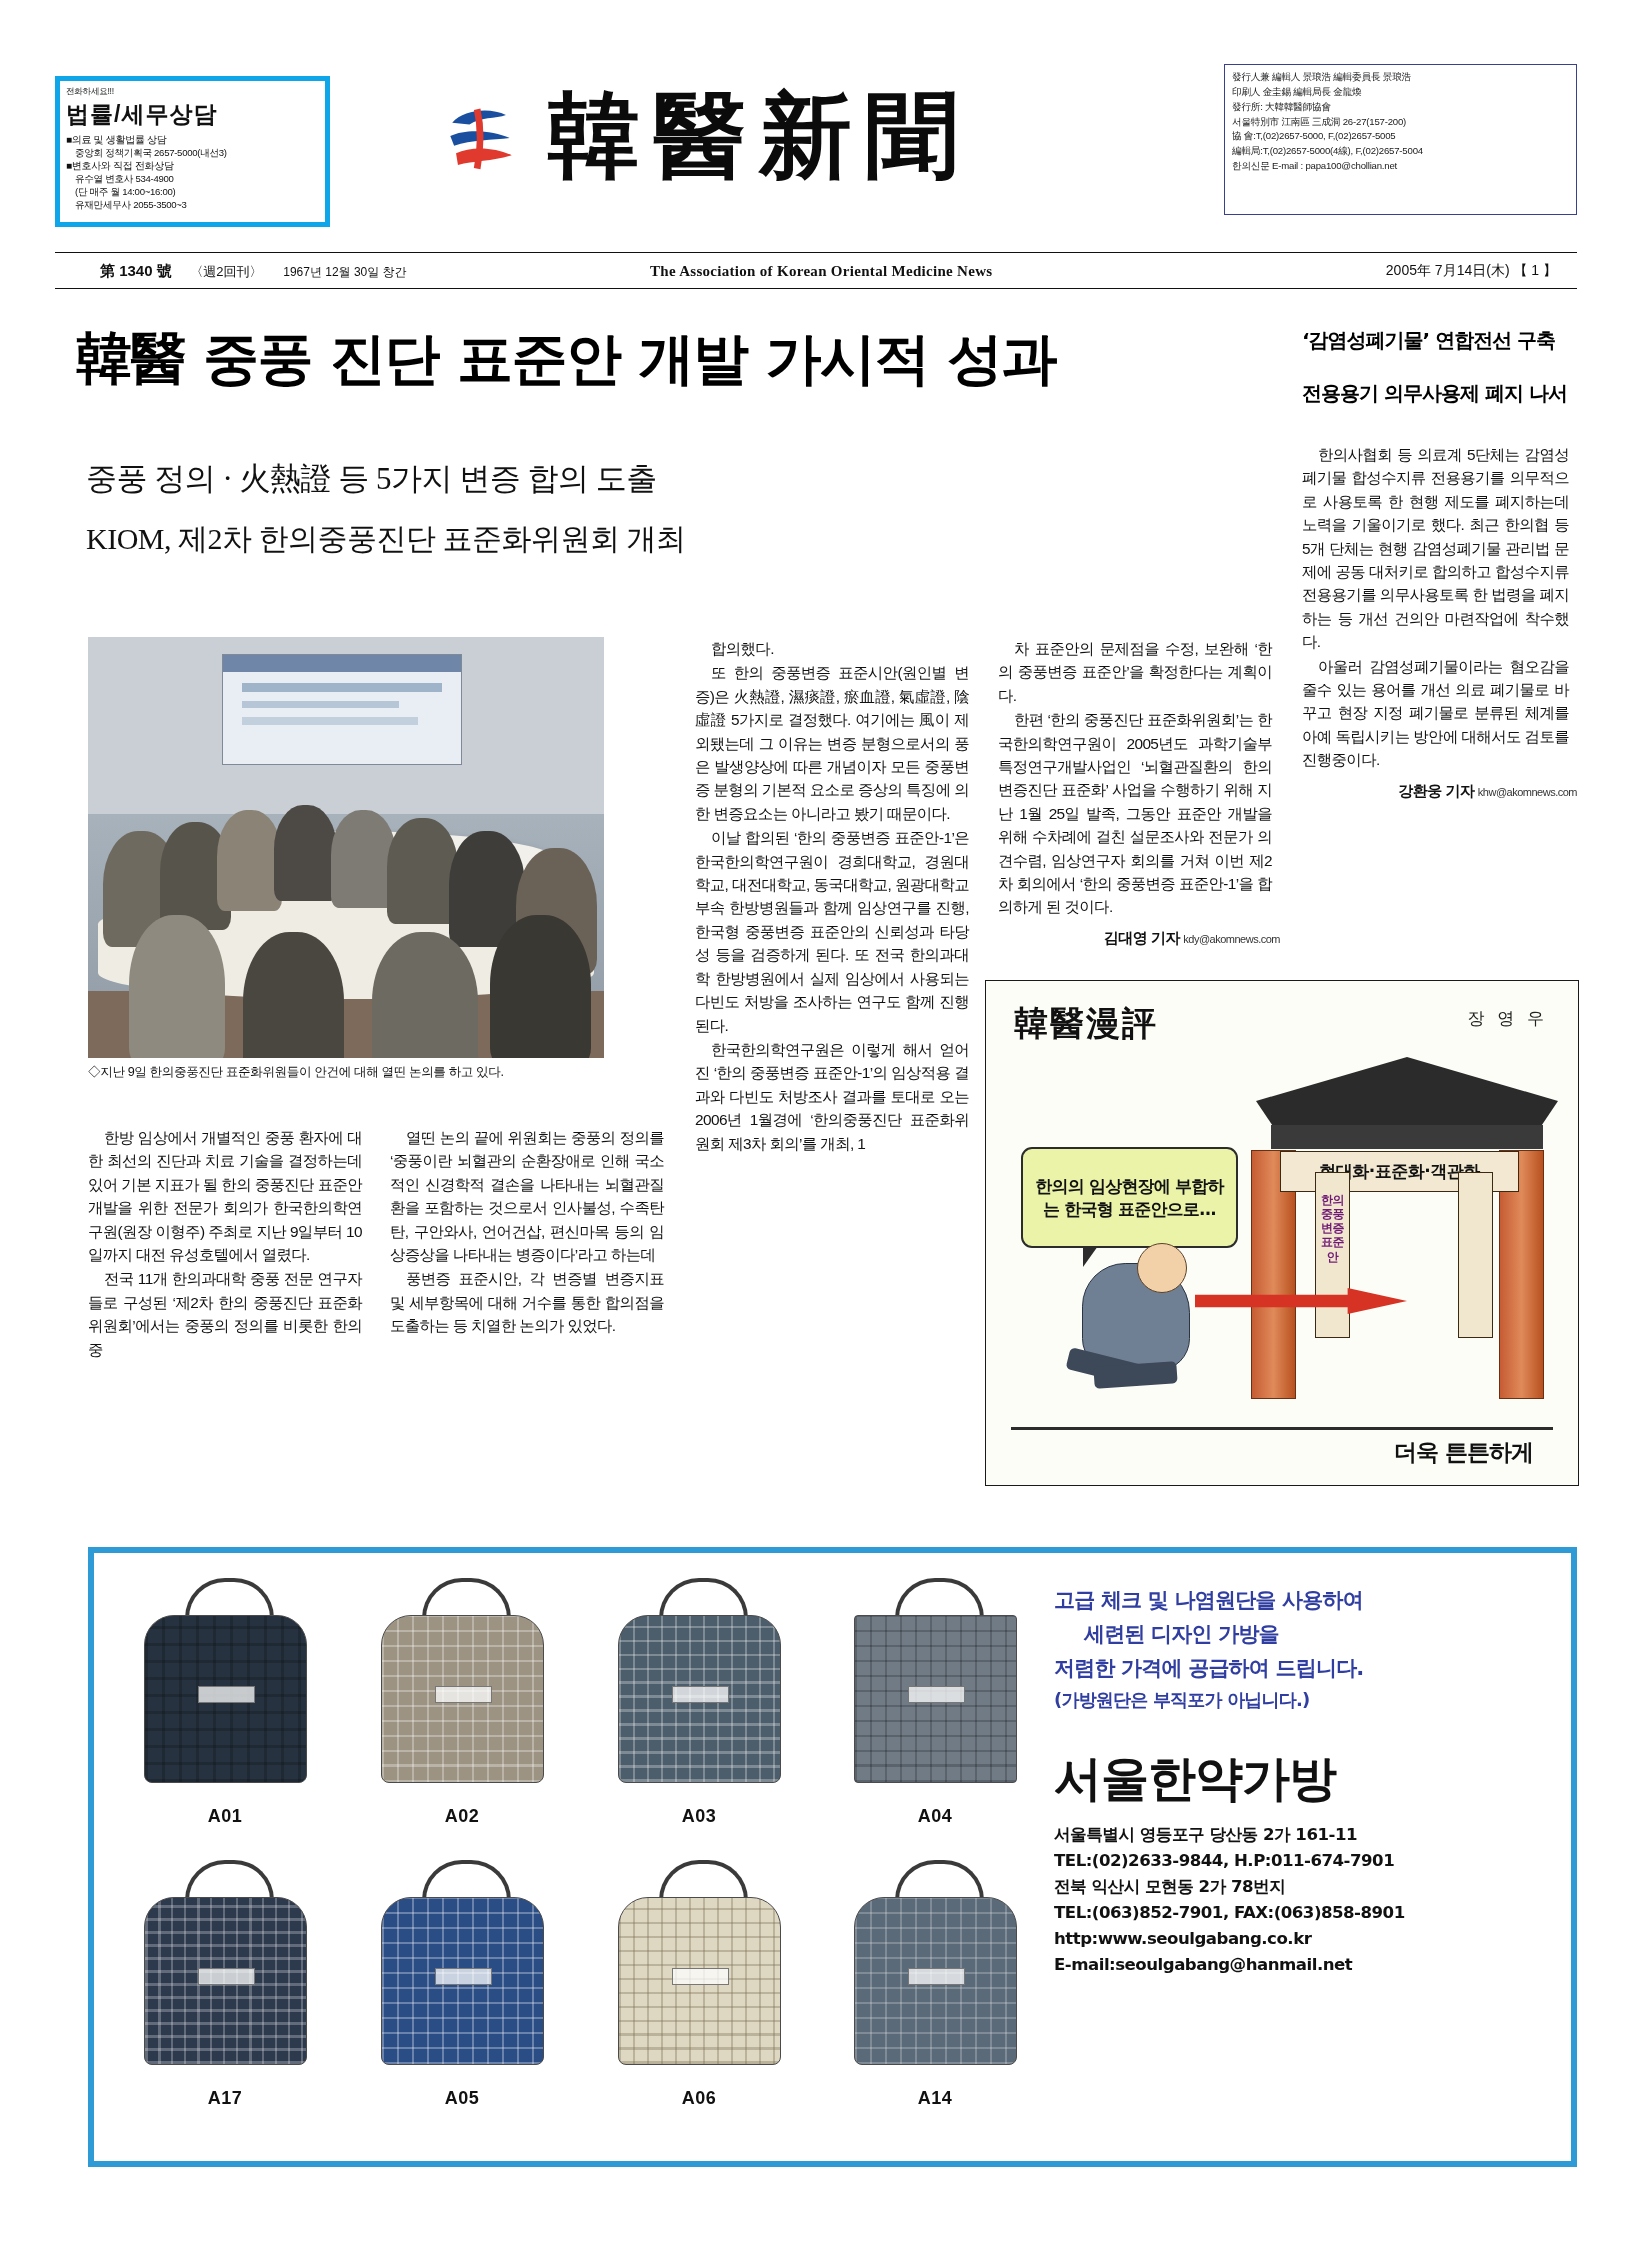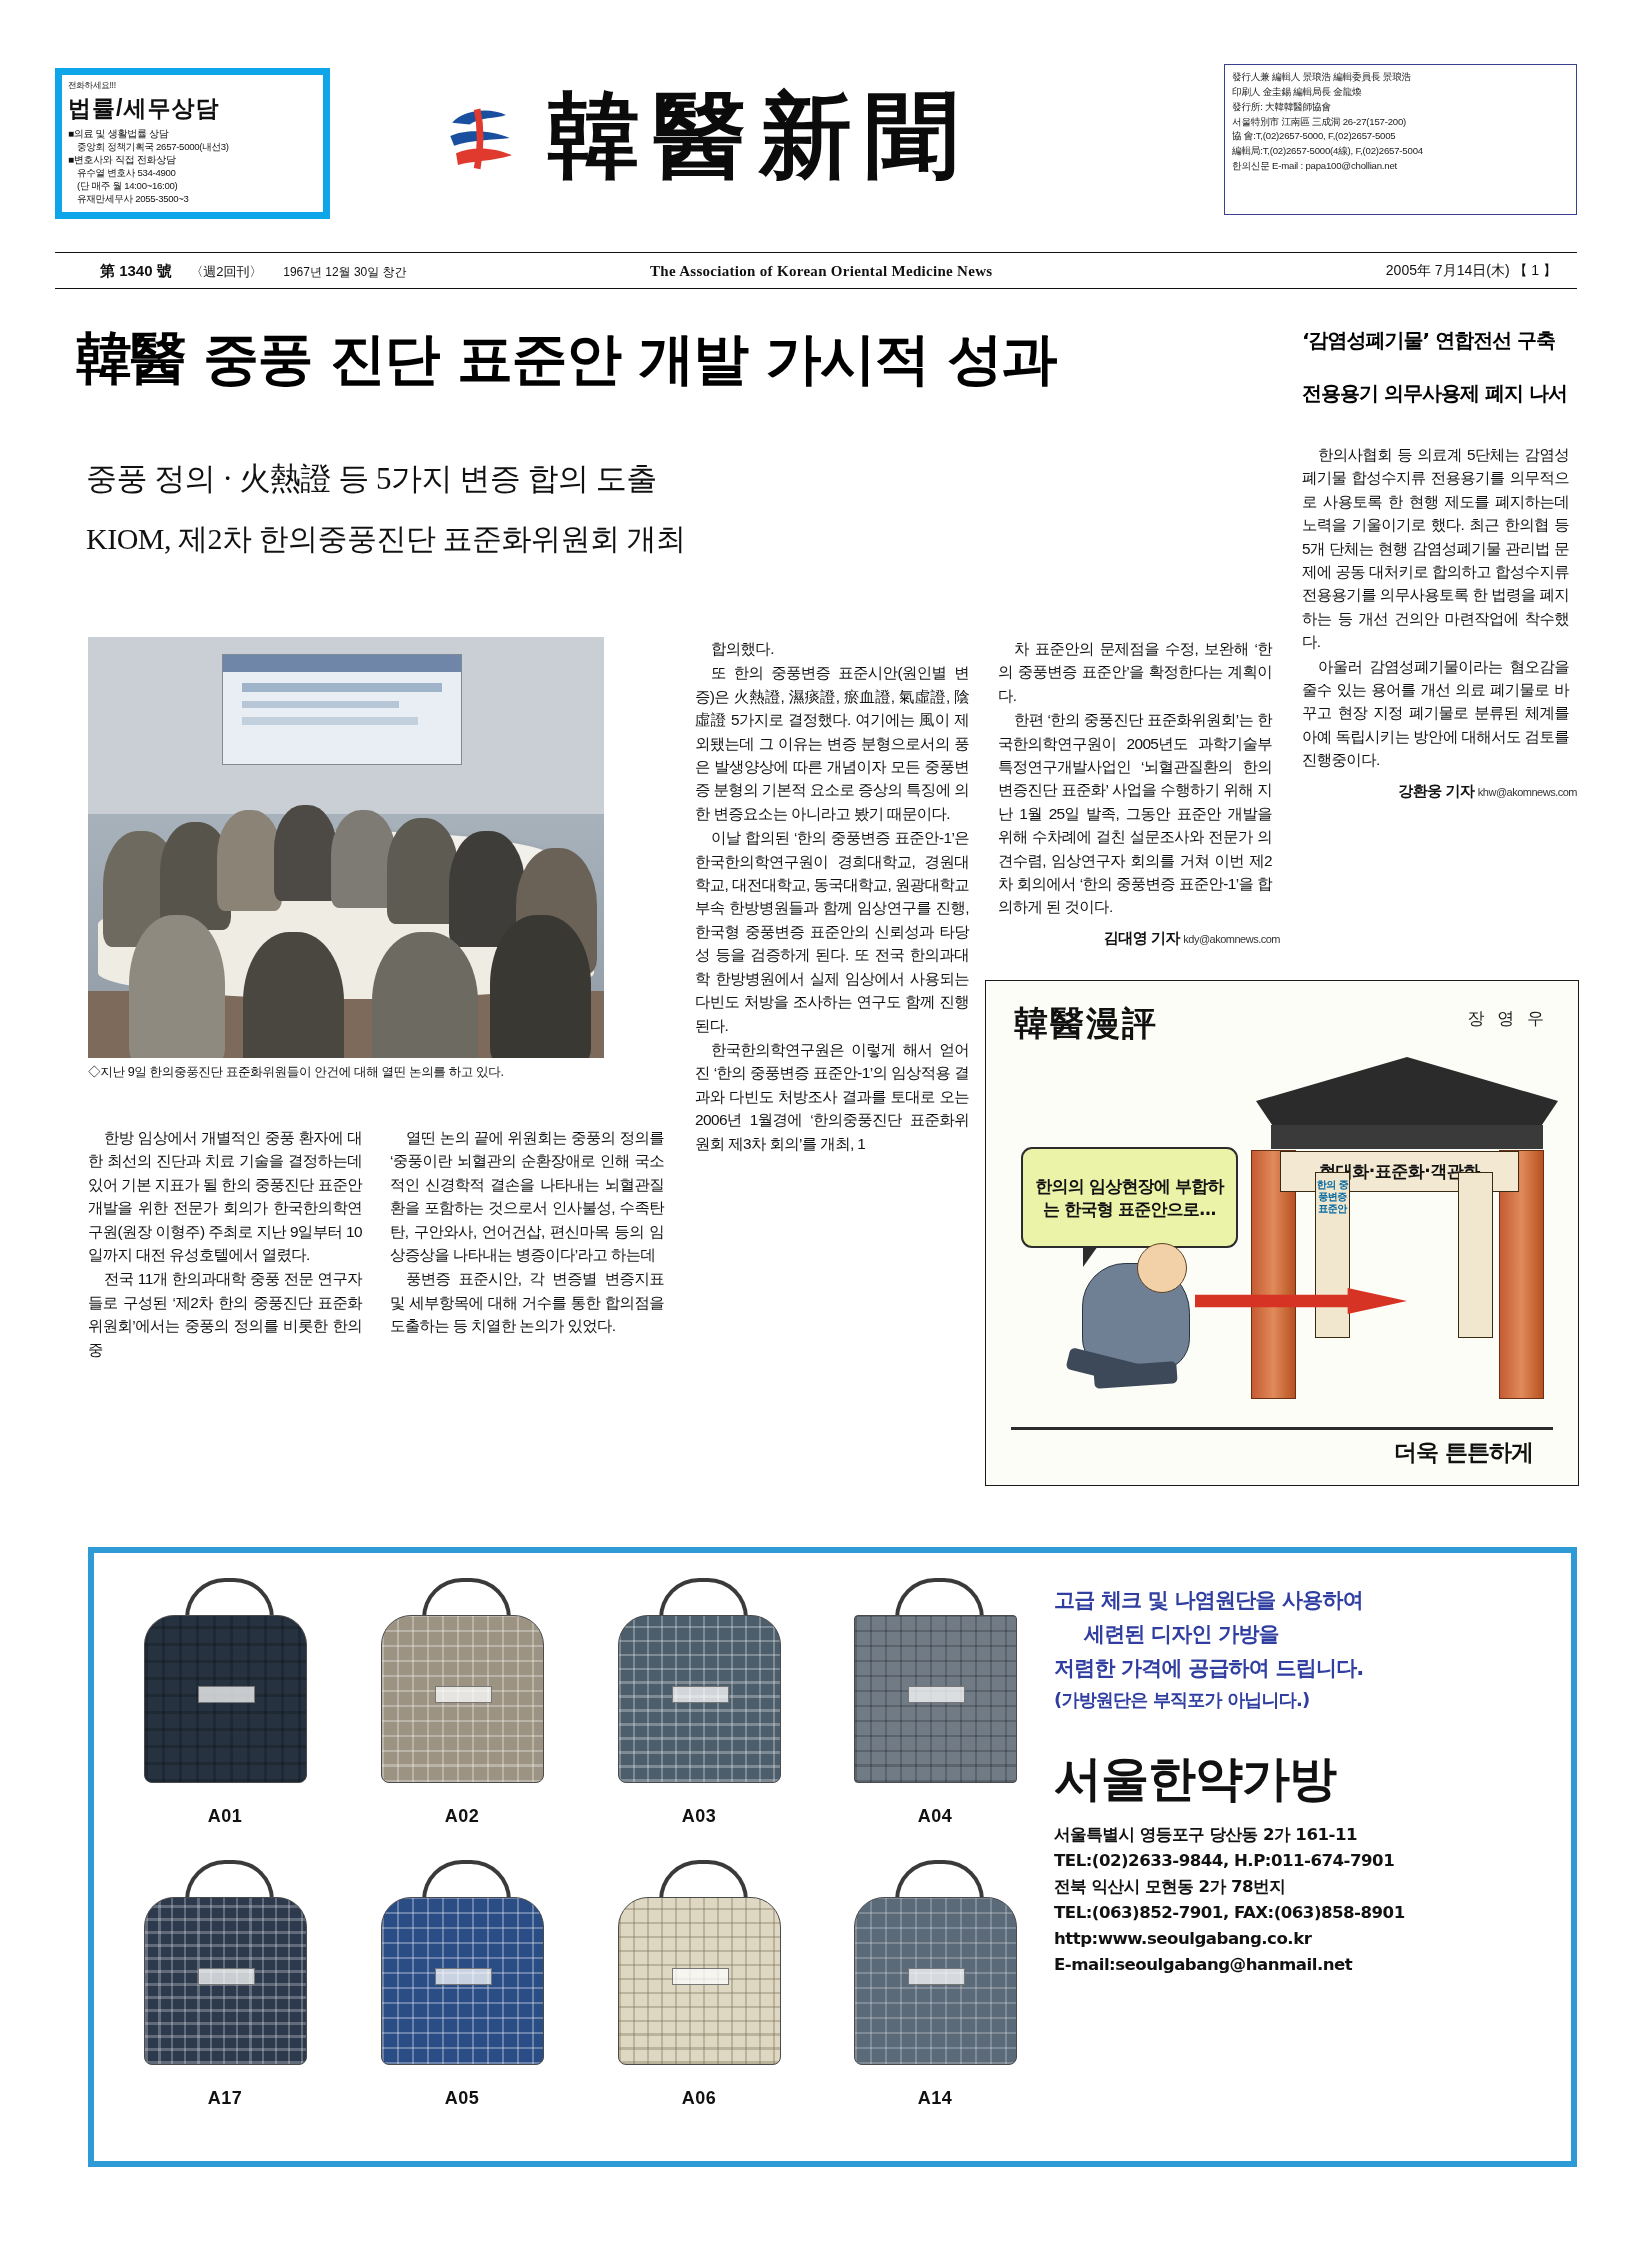--- a/index.html
+++ b/index.html
@@ -26,24 +26,24 @@
   .masthead {
     position: absolute;
     left: 55px;
     top: 60px;
     width: 1522px;
     height: 191px;
   }
   .legal-box {
     position: absolute;
     left: 0;
-    top: 8px;
+    top: 16px;
     width: 275px;
     height: 151px;
-    border: 7px solid #0ea5e9;
+    border: 5px solid #0ea5e9;
     box-sizing: border-box;
     padding: 5px 6px 4px 6px;
   }
   .legal-phone {
     font-size: 8.6px;
     letter-spacing: -0.3px;
     color: #222;
     font-family: "Liberation Sans", sans-serif;
   }
   .legal-title {
@@ -288,22 +288,22 @@
   .c-pillar-l, .c-pillar-r {
     position: absolute; top: 169px; width: 43px; height: 247px;
     background: linear-gradient(90deg,#c65c33,#e08a5a,#b8501f);
     border: 1px solid #6a3014;
   }
   .c-pillar-l { right: 282px; }
   .c-pillar-r { right: 34px; }
   .c-sign-l, .c-sign-r {
     position: absolute; top: 191px; width: 35px; height: 166px;
     background: #f1e7cf; border: 1.5px solid #3a2a14;
-    color: #0369a1; font-family: "DejaVu Sans", sans-serif; font-weight: bold;
-    font-size: 10px; line-height: 1.18; text-align: center; padding-top: 6px;
+    color: #701a75; font-family: "DejaVu Sans", sans-serif; font-weight: bold;
+    font-size: 12px; line-height: 1.18; text-align: center; padding-top: 20px;
     box-sizing: border-box; letter-spacing: -0.5px;
   }
   .c-sign-l { right: 228px; }
   .c-sign-r { right: 85px; }
   .c-banner {
     position: absolute; right: 59px; top: 170px; width: 237px; height: 39px;
     background: #f3e9d2; border: 1.5px solid #3a2a14;
     display: flex; align-items: center; justify-content: center;
     font-family: "DejaVu Sans", sans-serif; font-weight: bold;
     font-size: 17px; letter-spacing: -0.5px; color: #111;

